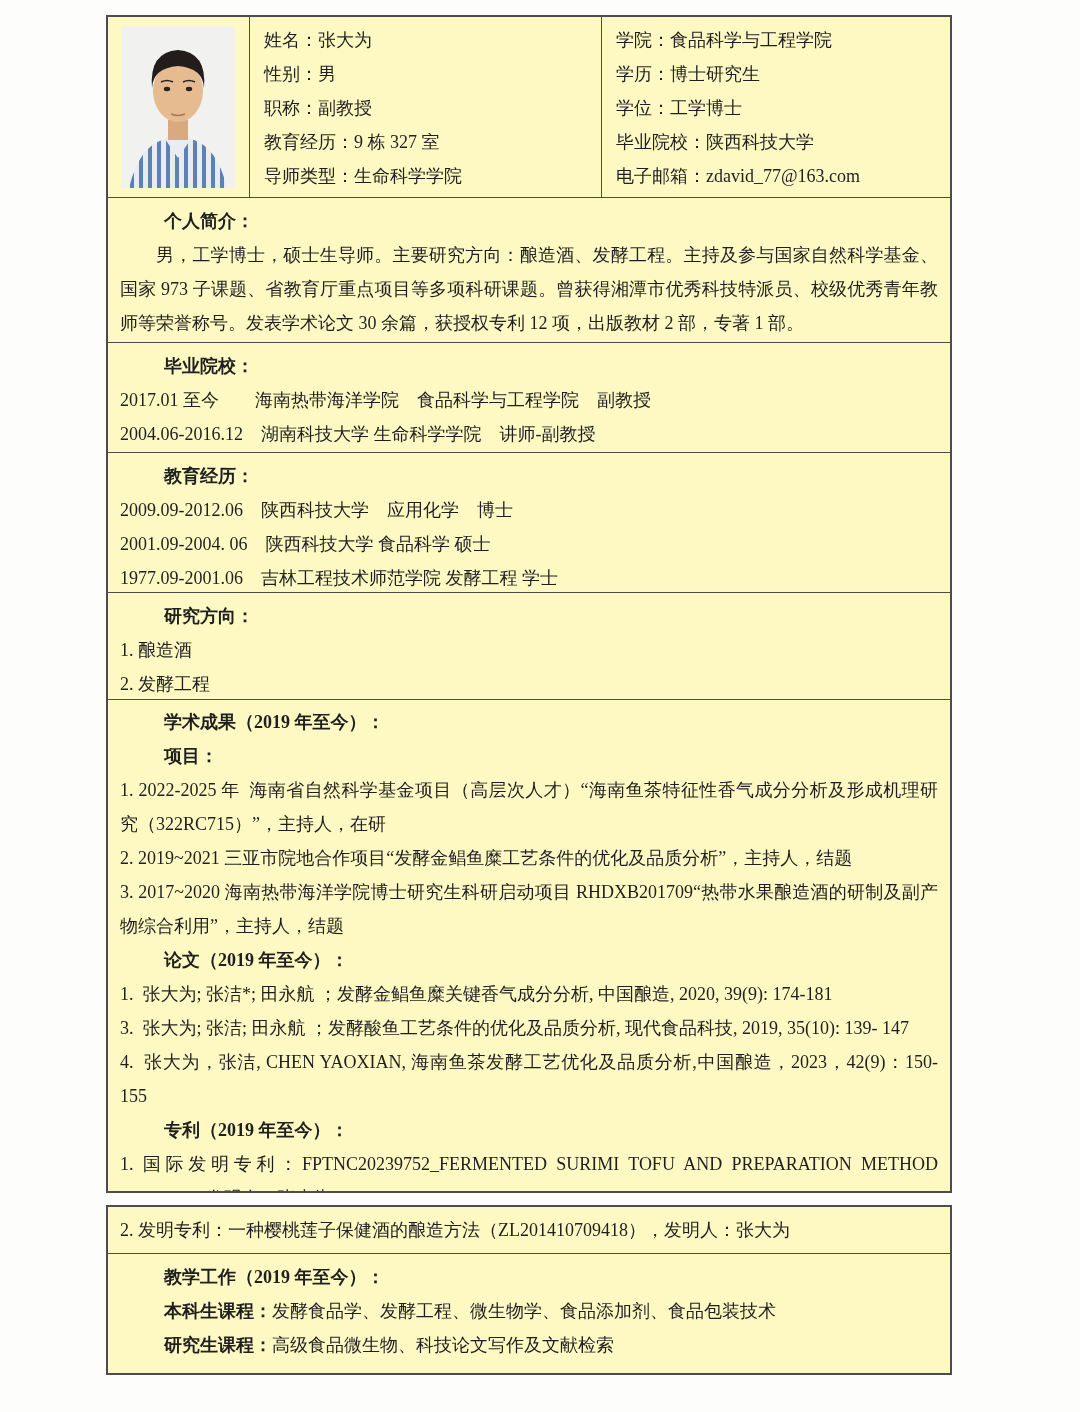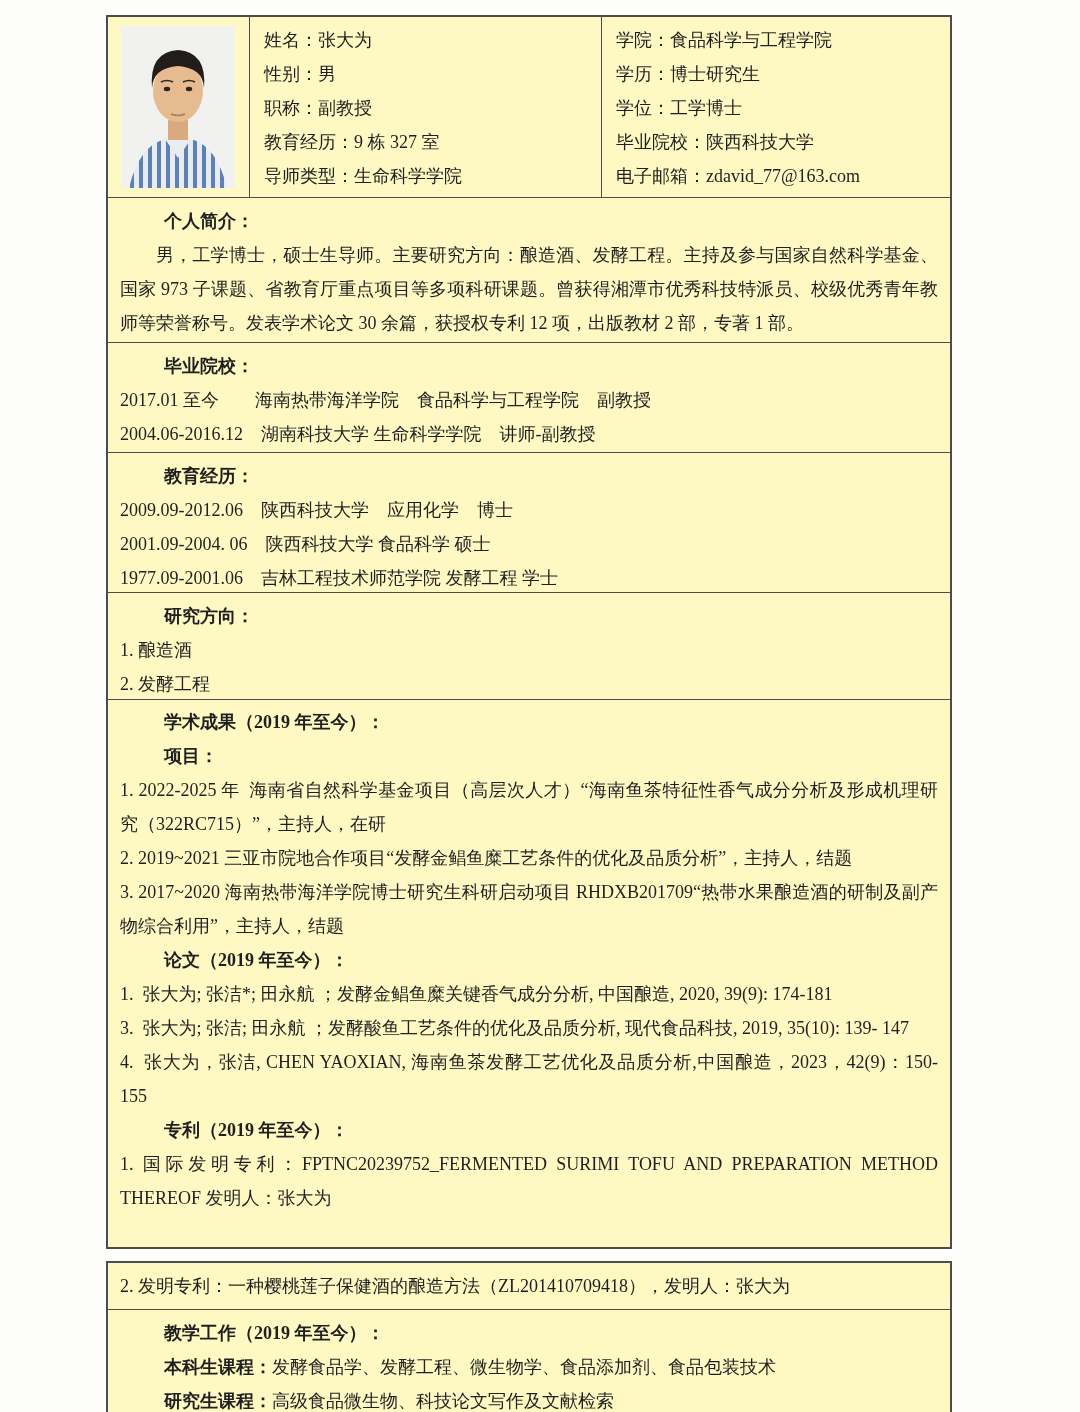--- a/index.html
+++ b/index.html
@@ -25,21 +25,21 @@
   .cell-photo { width:142px; border-right:1.5px solid #4d4d4d; padding:9px 0 0 13px; }
   .cell-photo svg { display:block; }
   .cell-info-left { width:352px; border-right:1.5px solid #4d4d4d; padding:6px 10px 0 14px; }
   .cell-info-right { flex:1; padding:6px 10px 0 14px; }
   .info-line { line-height:34px; white-space:pre-wrap; }
 
   .row-intro { height:145px; }
   .row-work { height:110px; }
   .row-edu { height:140px; }
   .row-research { height:107px; }
-  .row-achieve { height:548px; padding-top:5px; }
+  .row-achieve { height:492px; padding-top:5px; }
   .row-patent2 { height:46px; padding-top:6px; }
   .row-teaching { height:120px; }
 </style>
 </head>
 <body>
 
 <div class="page">
   <div class="doc">
 
     <div class="block">

